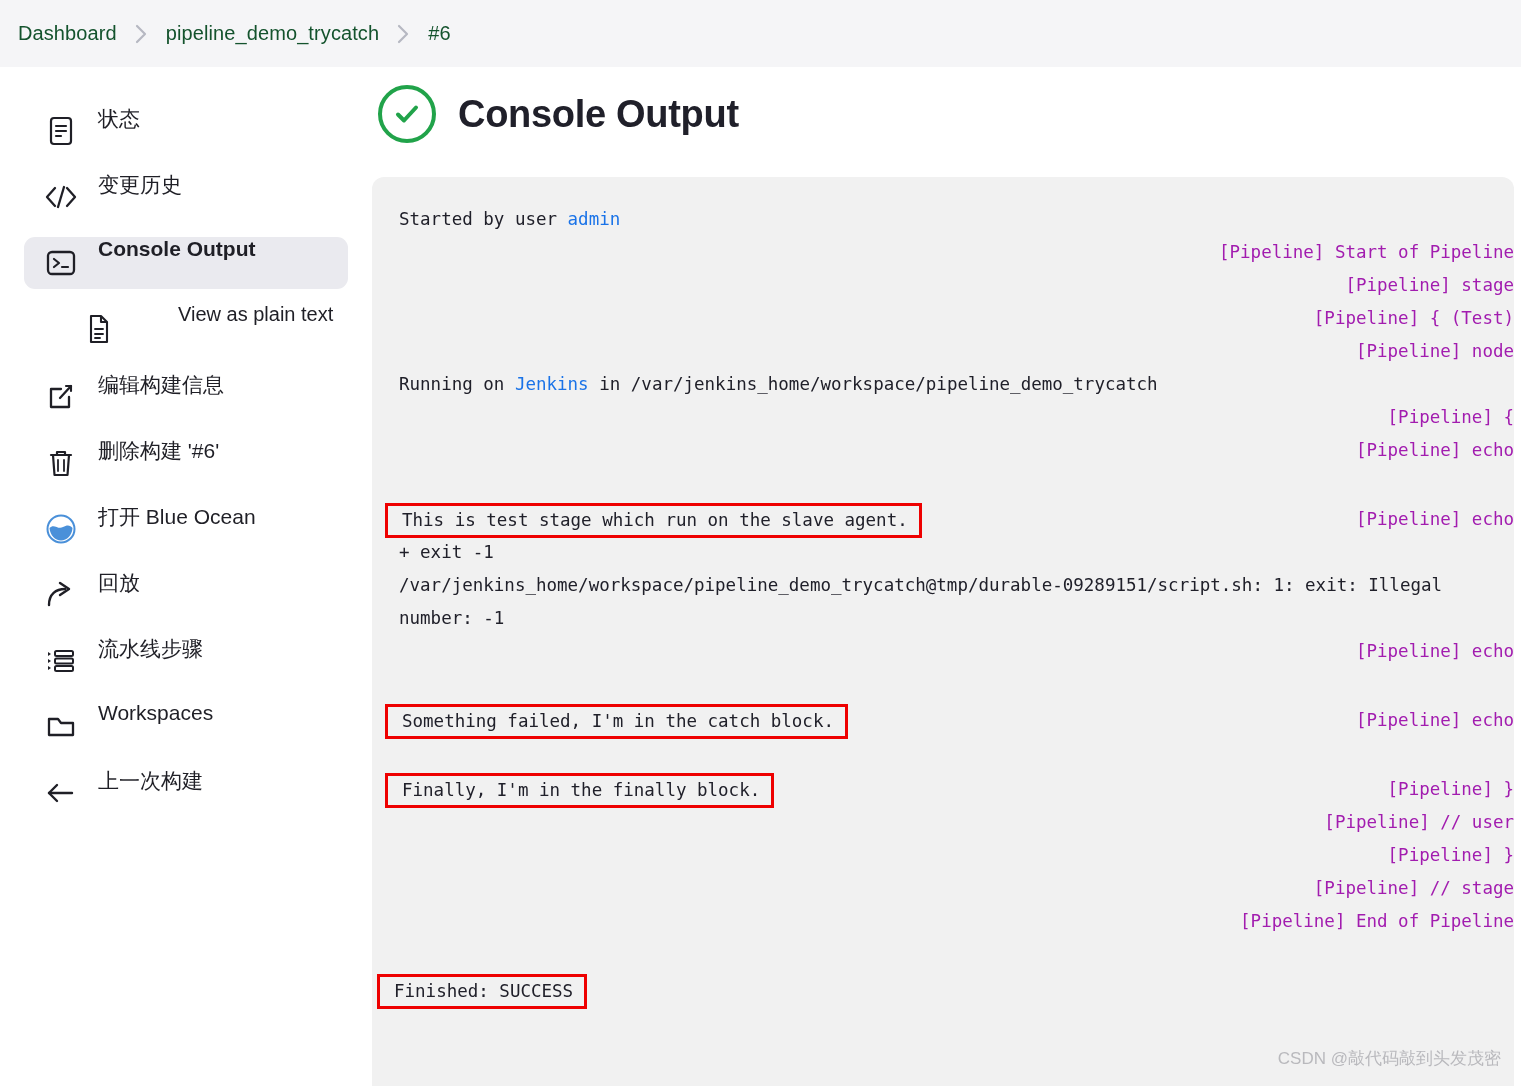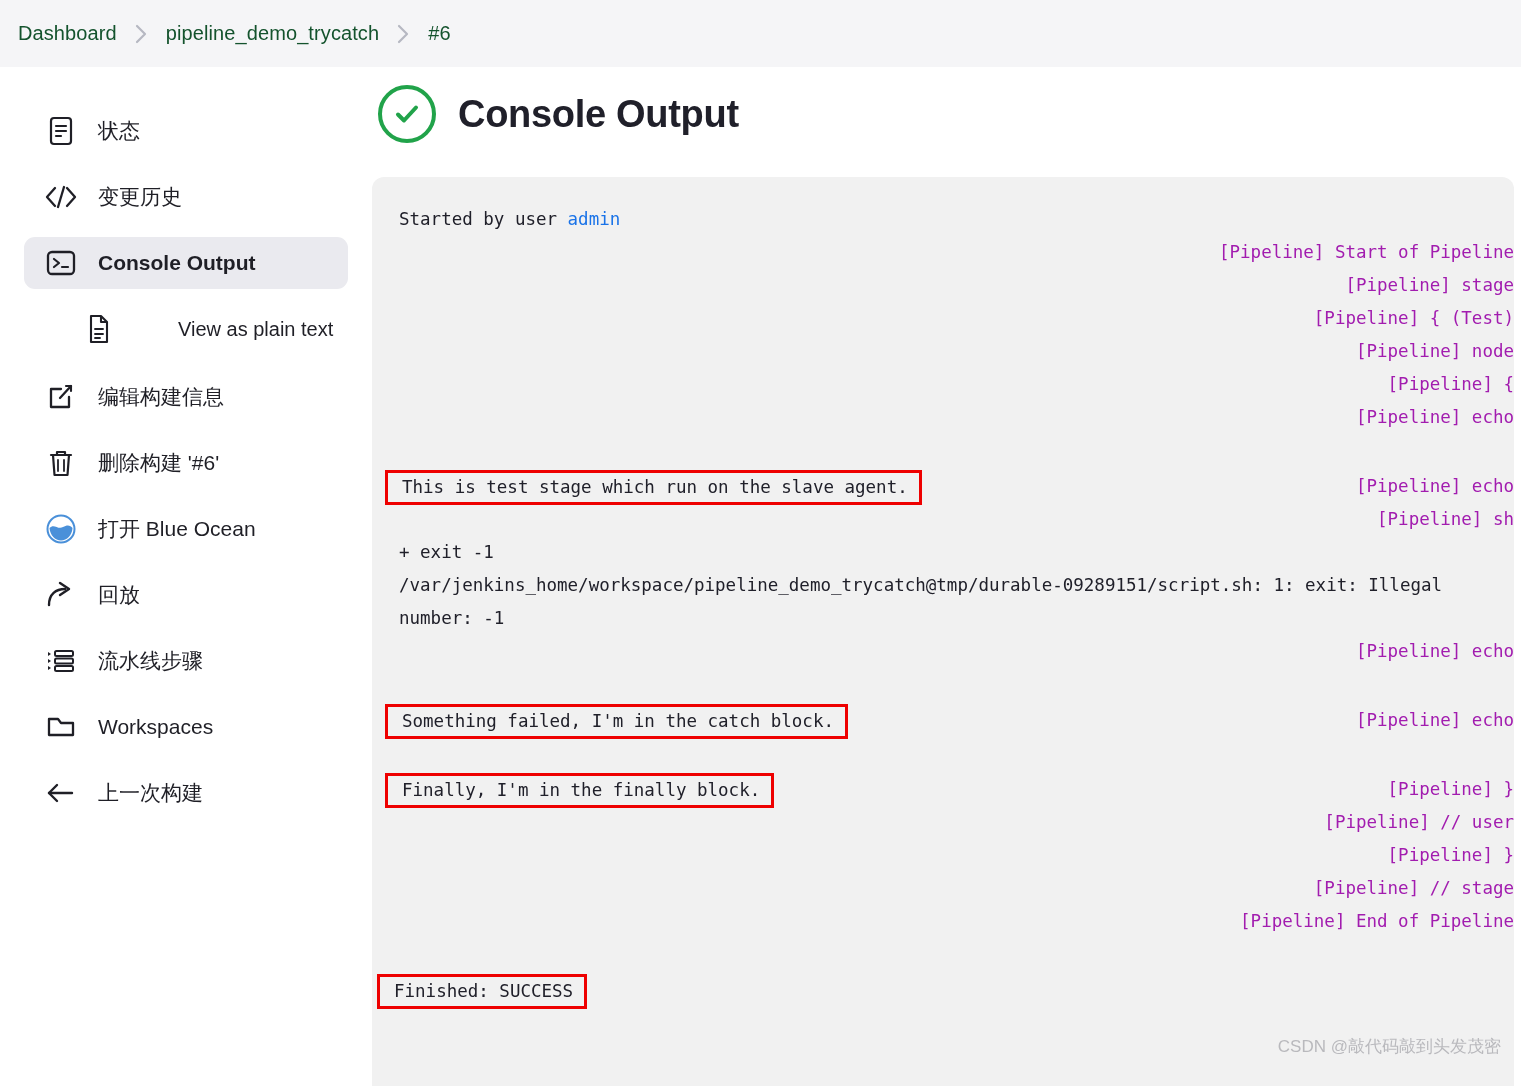--- a/index.html
+++ b/index.html
@@ -45,21 +45,20 @@
 
   
   .sidebar {
     width: 372px;
     flex: 0 0 372px;
     padding-top: 38px;
     background: #fff;
   }
   .side-item {
     display: flex;
-    align-items: center;
     height: 52px;
     margin: 0 24px 14px 24px;
     padding-left: 20px;
     border-radius: 11px;
     cursor: pointer;
   }
   .side-item.active { background: #eaeaef; }
   .side-item .ico {
     width: 34px;
     flex: 0 0 34px;
@@ -141,21 +140,21 @@
     margin-top: 36px;
   }
   .boxed-wrap { height: 36px; }
   .log-line.boxed-finish {
     margin-left: 5px;
   }
 
   .watermark {
     position: absolute;
     right: 20px;
-    bottom: 28px;
+    bottom: 16px;
     font-size: 17px;
     color: #b9b9bd;
     white-space: nowrap;
   }
 </style>
 </head>
 <body>
 
 <div class="header">
   <span class="crumb">Dashboard</span>
@@ -314,25 +313,25 @@
       <h1>Console Output</h1>
     </div>
 
     <div class="console-panel">
       <div id="log-body">
           <div class="log-line">Started by user <span class="lnk">admin</span></div>
           <div class="log-line dim">[Pipeline] Start of Pipeline</div>
           <div class="log-line dim">[Pipeline] stage</div>
           <div class="log-line dim">[Pipeline] { (Test)</div>
           <div class="log-line dim">[Pipeline] node</div>
+          <div class="log-line">Running on <span class="lnk">Jenkins</span> in /var/jenkins_home/workspace/pipeline_demo_trycatch</div>
           <div class="log-line dim">[Pipeline] {</div>
           <div class="log-line dim">[Pipeline] echo</div>
           <div class="boxed-wrap"><div class="log-line boxed" style="padding-left: 14px;">This is test stage which run on the slave agent.</div></div>
           <div class="log-line dim">[Pipeline] echo</div>
-          <div class="log-line dim">[Pipeline] sh</div>
           <div class="log-line">+ exit -1</div>
           <div class="log-line">/var/jenkins_home/workspace/pipeline_demo_trycatch@tmp/durable-09289151/script.sh: 1: exit: Illegal</div>
           <div class="log-line">number: -1</div>
           <div class="log-line dim">[Pipeline] echo</div>
           <div class="boxed-wrap"><div class="log-line boxed" style="padding-left: 14px;">Something failed, I'm in the catch block.</div></div>
           <div class="log-line dim">[Pipeline] echo</div>
           <div class="boxed-wrap"><div class="log-line boxed" style="padding-left: 14px;">Finally, I'm in the finally block.</div></div>
           <div class="log-line dim">[Pipeline] }</div>
           <div class="log-line dim">[Pipeline] // user</div>
           <div class="log-line dim">[Pipeline] }</div>

